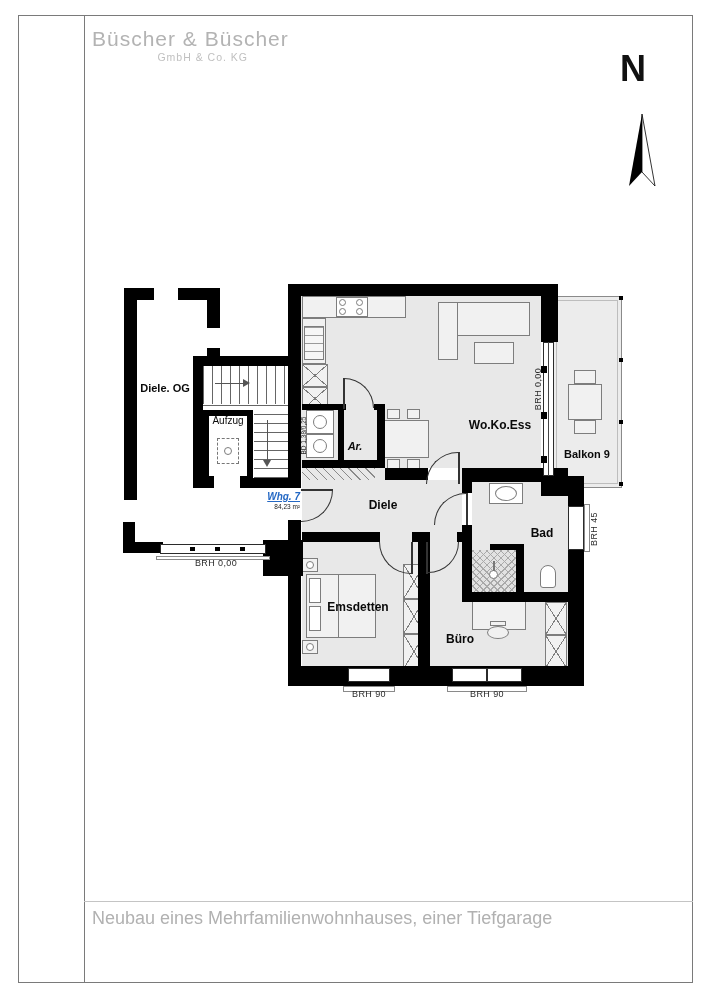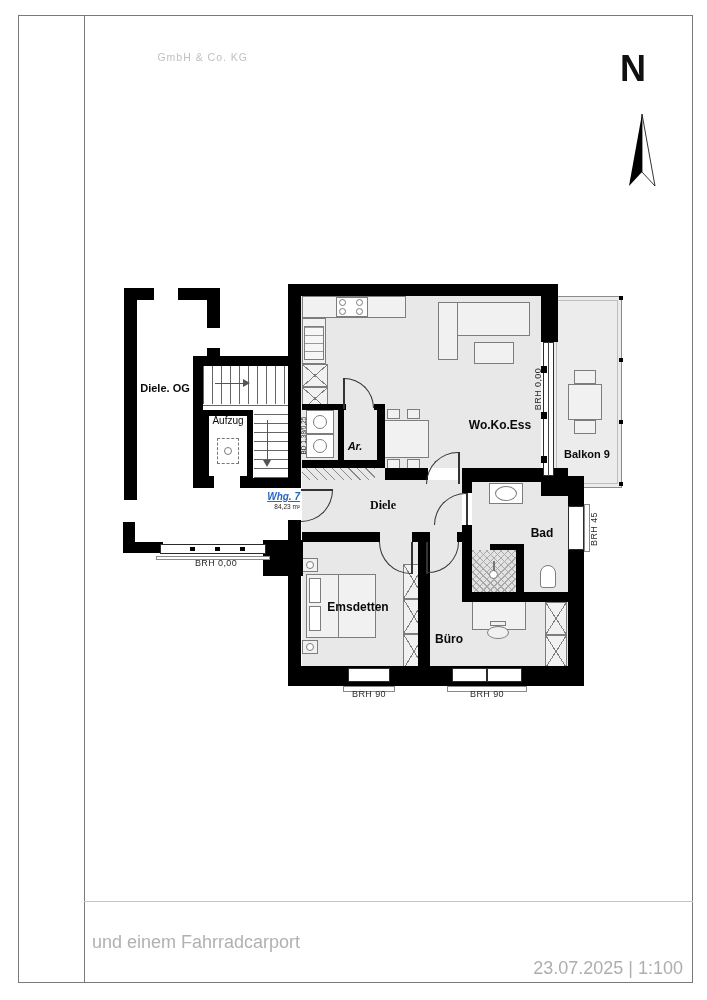--- a/index.html
+++ b/index.html
@@ -47,20 +47,21 @@
   .tri{position:absolute;width:0;height:0;z-index:2;}
 </style>
 </head>
 <body>
 
 <div class="page">
 
   <div class="frame" style="left:18px;top:15px;width:675px;height:968px;"></div>
   <div class="abs" style="left:84px;top:15px;width:1px;height:968px;background:#7a7a7a;"></div>
 
+  <div class="logo1" style="left:92px;top:27px;">Büscher &amp; Büscher</div>
   <div class="logo2" style="left:92px;top:51px;width:156px;">GmbH &amp; Co. KG</div>
 
   <div class="north-n" style="left:620px;top:48px;">N</div>
   <svg class="abs" style="left:626px;top:112px;z-index:6;" width="32" height="78" viewBox="0 0 32 78">
     <polygon points="16,2 3,74 16,60" fill="#000"></polygon>
     <polygon points="16,2 29,74 16,60" fill="#fff" stroke="#000" stroke-width="0.8"></polygon>
   </svg>
 
   <div class="fill" style="left:301px;top:296px;width:240px;height:172px;"></div>
   <div class="fill" style="left:302px;top:404px;width:83px;height:64px;"></div>
@@ -218,31 +219,30 @@
   <div class="arc" style="left:379px;top:542px;width:32px;height:32px;border-left:1px solid #333;border-bottom:1px solid #333;border-radius:0 0 0 100%;"></div>
 
   <div class="leaf" style="left:426px;top:542px;width:2px;height:32px;"></div>
   <div class="arc" style="left:428px;top:542px;width:31px;height:31px;border-right:1px solid #333;border-bottom:1px solid #333;border-radius:0 0 100% 0;"></div>
 
   <div class="lbl lbl11" style="left:128px;top:382px;width:74px;">Diele. OG</div>
   <div class="lbl lbl10" style="left:205px;top:415px;width:46px;font-weight:normal;">Aufzug</div>
   <div class="lbl lbl11" style="left:340px;top:440px;width:30px;font-style:italic;">Ar.</div>
   <div class="lbl" style="left:450px;top:418px;width:100px;">Wo.Ko.Ess</div>
   <div class="lbl lbl11" style="left:554px;top:448px;width:66px;">Balkon 9</div>
-  <div class="lbl" style="left:358px;top:498px;width:50px;font-family:Liberation Serif, serif;">Diele</div>
+  <div class="lbl" style="left:358px;top:498px;width:50px;">Diele</div>
   <div class="lbl" style="left:520px;top:526px;width:44px;">Bad</div>
   <div class="lbl" style="left:316px;top:600px;width:84px;">Emsdetten</div>
-  <div class="lbl" style="left:425px;top:632px;width:48px;">Büro</div>
+  <div class="lbl" style="left:436px;top:632px;width:48px;">Büro</div>
   <div class="whg" style="left:248px;top:491px;width:52px;">Whg. 7</div>
   <div class="area" style="left:250px;top:503px;width:50px;">84,23 m²</div>
 
   <div class="ann rot" style="left:514px;top:384px;width:48px;">BRH 0,00</div>
   <div class="ann" style="left:184px;top:558px;width:64px;">BRH 0,00</div>
   <div class="ann rot" style="left:572px;top:524px;width:44px;">BRH 45</div>
   <div class="ann" style="left:342px;top:689px;width:54px;">BRH 90</div>
   <div class="ann" style="left:453px;top:689px;width:68px;">BRH 90</div>
   <div class="ann tiny rot" style="left:276px;top:432px;width:54px;">BD 1,38/0,25</div>
 
   <div class="tb-line" style="left:84px;top:901px;width:609px;"></div>
-  <div class="tb-sub" style="left:92px;top:932px;">und einem Fahrradcarport</div>
-  <div class="tb-date" style="left:413px;top:958px;width:270px;">23.07.2025  |  1:100</div>
+  <div class="tb-sub" style="left:92px;top:908px;">Neubau eines Mehrfamilienwohnhauses, einer Tiefgarage</div>
 
 </div>
 
 </body></html>

